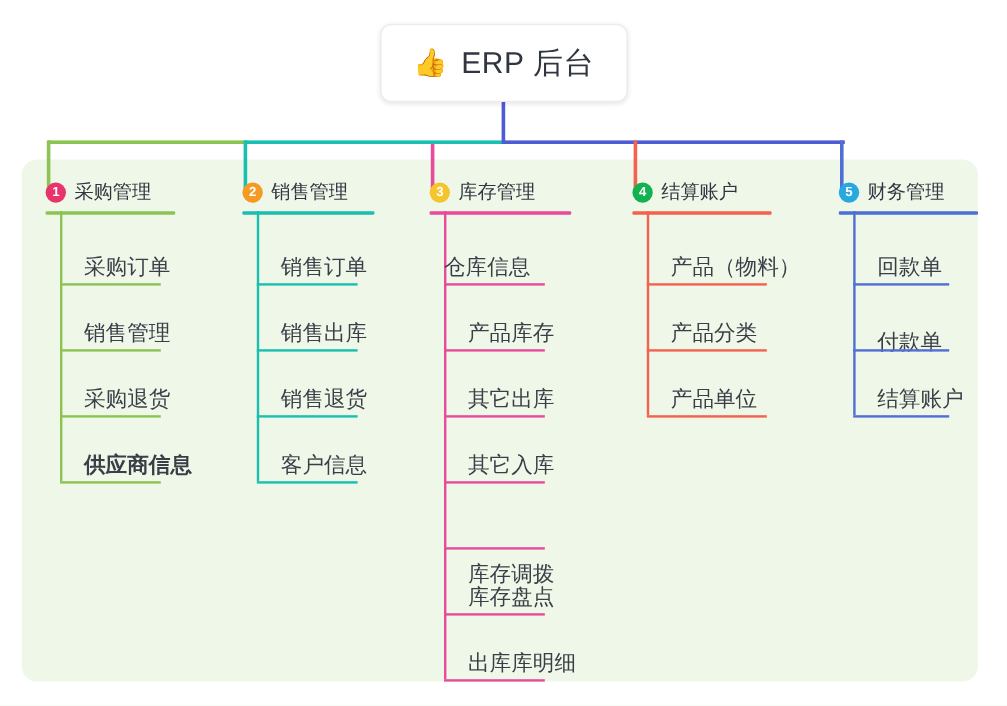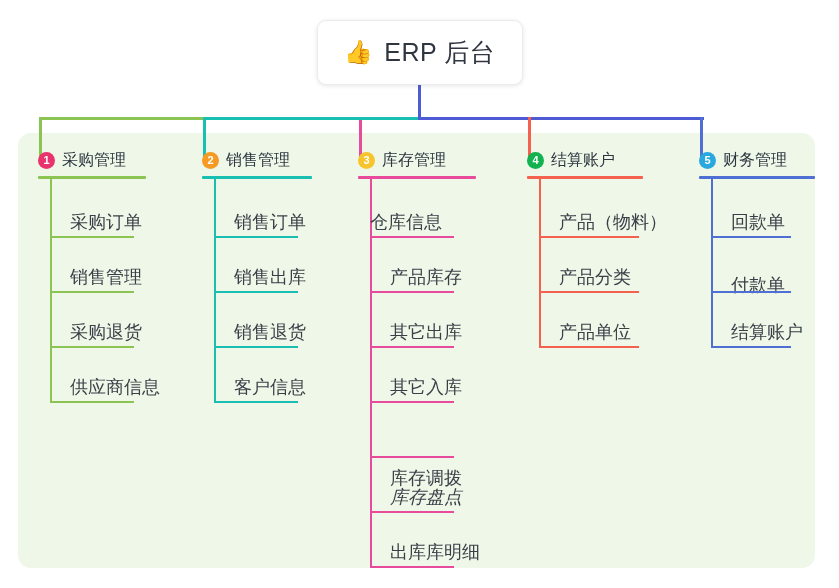--- a/index.html
+++ b/index.html
@@ -88,21 +88,21 @@
           <span class="col-title">采购管理</span>
         </div>
         <div class="head-rule" style="left: 38px; top: 176px; width: 108px; background: rgb(140, 196, 83);"></div>
         <div class="spine" style="left: 50px; top: 176px; height: 225px; background: rgb(140, 196, 83);"></div>
         <div class="leaf-label" style="left: 70px; top: 210px;">采购订单</div>
         <div class="leaf-rule" style="left: 50px; top: 236px; width: 84px; background: rgb(140, 196, 83);"></div>
         <div class="leaf-label" style="left: 70px; top: 265px;">销售管理</div>
         <div class="leaf-rule" style="left: 50px; top: 291px; width: 84px; background: rgb(140, 196, 83);"></div>
         <div class="leaf-label" style="left: 70px; top: 320px;">采购退货</div>
         <div class="leaf-rule" style="left: 50px; top: 346px; width: 84px; background: rgb(140, 196, 83);"></div>
-        <div class="leaf-label" style="left: 70px; top: 375px;">供应商信息</div>
+        <div class="leaf-label" style="left: 70px; top: 375px; font-weight: bold;">供应商信息</div>
         <div class="leaf-rule" style="left: 50px; top: 401px; width: 84px; background: rgb(140, 196, 83);"></div>
       </div>
       <div class="col" style="left: 0px; top: 0px;">
         <div class="col-head" style="left: 202px; top: 150px;">
           <span class="badge" style="background: rgb(245, 154, 35);">2</span>
           <span class="col-title">销售管理</span>
         </div>
         <div class="head-rule" style="left: 202px; top: 176px; width: 110px; background: rgb(25, 191, 176);"></div>
         <div class="spine" style="left: 214px; top: 176px; height: 225px; background: rgb(25, 191, 176);"></div>
         <div class="leaf-label" style="left: 234px; top: 210px;">销售订单</div>
@@ -124,21 +124,21 @@
         <div class="leaf-label" style="left: 370px; top: 210px;">仓库信息</div>
         <div class="leaf-rule" style="left: 370px; top: 236px; width: 84px; background: rgb(232, 74, 156);"></div>
         <div class="leaf-label" style="left: 390px; top: 265px;">产品库存</div>
         <div class="leaf-rule" style="left: 370px; top: 291px; width: 84px; background: rgb(232, 74, 156);"></div>
         <div class="leaf-label" style="left: 390px; top: 320px;">其它出库</div>
         <div class="leaf-rule" style="left: 370px; top: 346px; width: 84px; background: rgb(232, 74, 156);"></div>
         <div class="leaf-label" style="left: 390px; top: 375px;">其它入库</div>
         <div class="leaf-rule" style="left: 370px; top: 401px; width: 84px; background: rgb(232, 74, 156);"></div>
         <div class="leaf-label" style="left: 390px; top: 430px; margin-top: 36px;">库存调拨</div>
         <div class="leaf-rule" style="left: 370px; top: 456px; width: 84px; background: rgb(232, 74, 156);"></div>
-        <div class="leaf-label" style="left: 390px; top: 485px; font-style: italic;">库存盘点</div>
+        <div class="leaf-label" style="left: 390px; top: 485px;">库存盘点</div>
         <div class="leaf-rule" style="left: 370px; top: 511px; width: 84px; background: rgb(232, 74, 156);"></div>
         <div class="leaf-label" style="left: 390px; top: 540px; text-align: right;">出库库明细</div>
         <div class="leaf-rule" style="left: 370px; top: 566px; width: 84px; background: rgb(232, 74, 156);"></div>
       </div>
       <div class="col" style="left: 0px; top: 0px;">
         <div class="col-head" style="left: 527px; top: 150px;">
           <span class="badge" style="background: rgb(17, 178, 79);">4</span>
           <span class="col-title">结算账户</span>
         </div>
         <div class="head-rule" style="left: 527px; top: 176px; width: 116px; background: rgb(244, 97, 79);"></div>

